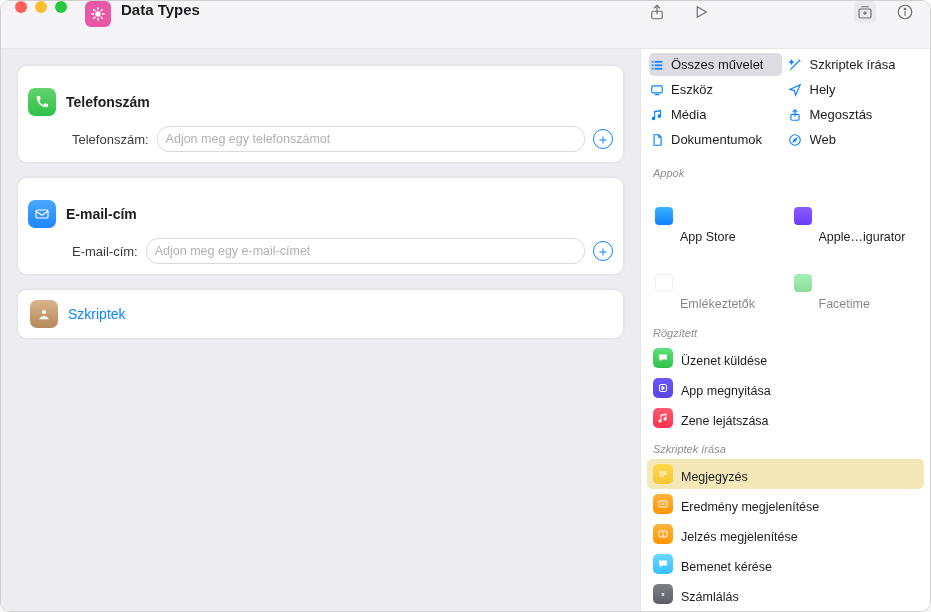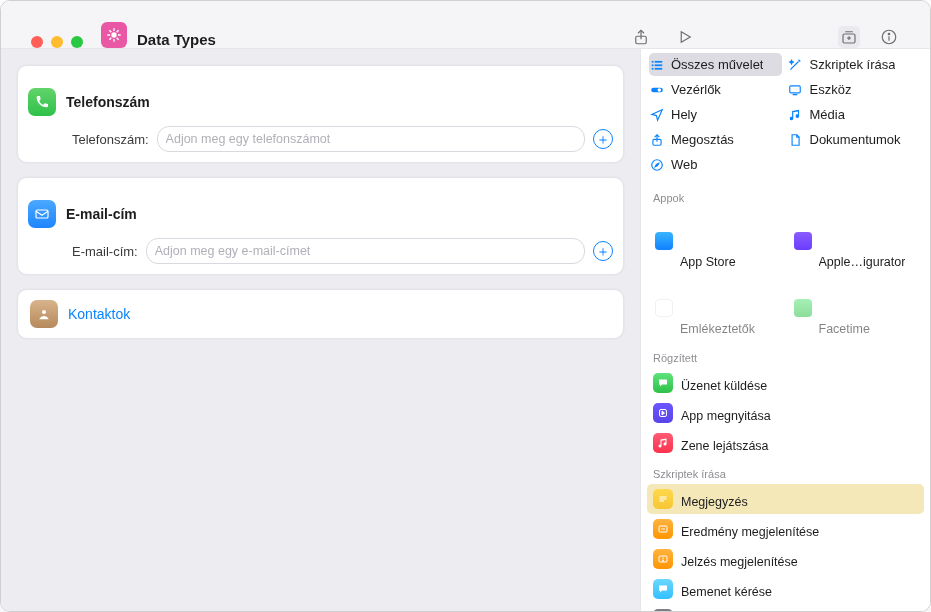--- a/index.html
+++ b/index.html
@@ -2,21 +2,21 @@
 <html><head>
 <meta charset="utf-8">
 <style>
   * { box-sizing: border-box; margin: 0; padding: 0; }
   html, body { width: 931px; height: 612px; overflow: hidden; font-family: -apple-system, "Helvetica Neue", Arial, sans-serif; font-size: 13px; color: #1d1d1f; }
   body { background: #fff; }
 
   .window { width: 931px; height: 612px; border: 1px solid #d0d0d0; border-radius: 10px; background: #fff; overflow: hidden; display: flex; flex-direction: column; box-shadow: 0 10px 30px rgba(0,0,0,.08); }
 
   
-  .titlebar { height: 48px; display: flex; align-items: flex-end; padding: 0 30px; background: #f5f5f7; border-bottom: 1px solid #e5e5ea; }
+  .titlebar { height: 48px; display: flex; align-items: flex-start; padding: 0 14px; background: #f5f5f7; border-bottom: 1px solid #e5e5ea; }
   .traffic { display: flex; gap: 8px; margin-right: 18px; }
   .traffic .dot { width: 12px; height: 12px; border-radius: 50%; }
   .dot.red { background:#ff5f57; } .dot.yellow { background:#febc2e; } .dot.green { background:#28c840; }
   .app-icon { width: 26px; height: 26px; border-radius: 6px; background: #e958a5; display:flex; align-items:center; justify-content:center; margin-right: 10px; }
   .app-icon svg { width: 16px; height: 16px; }
   .title-text { font-weight: 600; font-size: 15px; }
   .titlebar-spacer { flex: 1; }
   .title-actions { display: flex; align-items: center; gap: 22px; color: #6e6e73; }
   .title-actions .tbtn { width: 22px; height: 22px; display:flex; align-items:center; justify-content:center; cursor: pointer; border-radius: 5px; }
   .title-actions .tbtn.active { background:#e9e9ee; }
@@ -67,21 +67,21 @@
   .search input::placeholder { color:#a0a0a8; }
   .search svg { width:13px; height:13px; color:#a0a0a8; }
 
   .cat-grid { display:grid; grid-template-columns: 1fr 1fr; gap: 2px 6px; padding: 4px 10px 6px 8px; }
   .cat { display:flex; align-items:center; gap:7px; padding: 4px 0; border-radius: 5px; cursor:pointer; font-size: 13px; color:#1d1d1f; min-width:0; }
   .cat.selected { background:#dcdce2; }
   .cat .ci { width:15px; height:15px; flex-shrink:0; display:flex; align-items:center; justify-content:center; }
   .cat .ci svg { width:14px; height:14px; }
   .cat span.lbl { white-space: nowrap; overflow: hidden; text-overflow: ellipsis; }
 
-  .section-hdr { font-size: 11px; color:#8e8e93; padding: 10px 12px 4px 12px; font-weight: 500; }
+  .section-hdr { font-size: 11px; color:#8e8e93; padding: 10px 12px 4px 12px; font-weight: 500; font-style: italic; }
   .list { padding: 0 6px; overflow:auto; }
   .item { display:flex; align-items:flex-end; gap:8px; padding: 5px 6px; border-radius: 5px; cursor:pointer; font-size: 12.5px; }
   .item .tile { width:20px; height:20px; border-radius:5px; }
   .item .tile svg { width:12px; height:12px; }
   .item.hl { background:#f4e8b8; }
   .sidebar-scroll { overflow-y:auto; flex:1; min-height:0; }
 
   .apps-strip { display:grid; grid-template-columns:1fr 1fr; gap:2px 6px; padding: 0 10px 2px 8px; }
   .apps-strip .app { display:flex; align-items:center; gap:7px; padding:4px 6px; font-size:12.5px; min-width:0; }
   .apps-strip .app span.lbl { white-space:nowrap; overflow:hidden; text-overflow:ellipsis;margin-top:43px; }
@@ -193,21 +193,21 @@
       </div>
 
       <div class="block compact">
         <div class="block-header">
           <div class="tile brown">
             <svg viewBox="0 0 24 24" fill="#fff">
                 <circle cx="12" cy="9" r="3"></circle>
                 <path d="M5 20c1-4 5-5 7-5s6 1 7 5H5z"></path>
               </svg>
           </div>
-          <div class="block-title token-link">Kontaktok</div>
+          <div class="block-title token-link">Szkriptek</div>
         </div>
       </div>
 
 
     </div>
 
     <div class="sidebar">
 
 
       <div class="cat-grid">
@@ -226,29 +226,20 @@
         </div>
         <div class="cat">
           <span class="ci c-blue">
               <svg viewBox="0 0 24 24" fill="none" stroke="currentColor" stroke-width="2">
                 <path d="M4 20L18 6"></path>
                 <path d="M18 3l3 3"></path>
                 <path d="M6 4l1 2 2 1-2 1-1 2-1-2-2-1 2-1z" fill="currentColor"></path>
               </svg>
             </span>
           <span class="lbl">Szkriptek írása</span>
-        </div>
-        <div class="cat">
-          <span class="ci c-blue">
-              <svg viewBox="0 0 24 24" fill="currentColor">
-                <rect x="2" y="8" width="20" height="8" rx="4"></rect>
-                <circle cx="16" cy="12" r="3" fill="#fff"></circle>
-              </svg>
-            </span>
-          <span class="lbl">Vezérlők</span>
         </div>
         <div class="cat">
           <span class="ci c-blue">
               <svg viewBox="0 0 24 24" fill="none" stroke="currentColor" stroke-width="2">
                 <rect x="3" y="5" width="18" height="12" rx="2"></rect>
                 <line x1="8" y1="20" x2="16" y2="20"></line>
               </svg>
             </span>
           <span class="lbl">Eszköz</span>
         </div>

